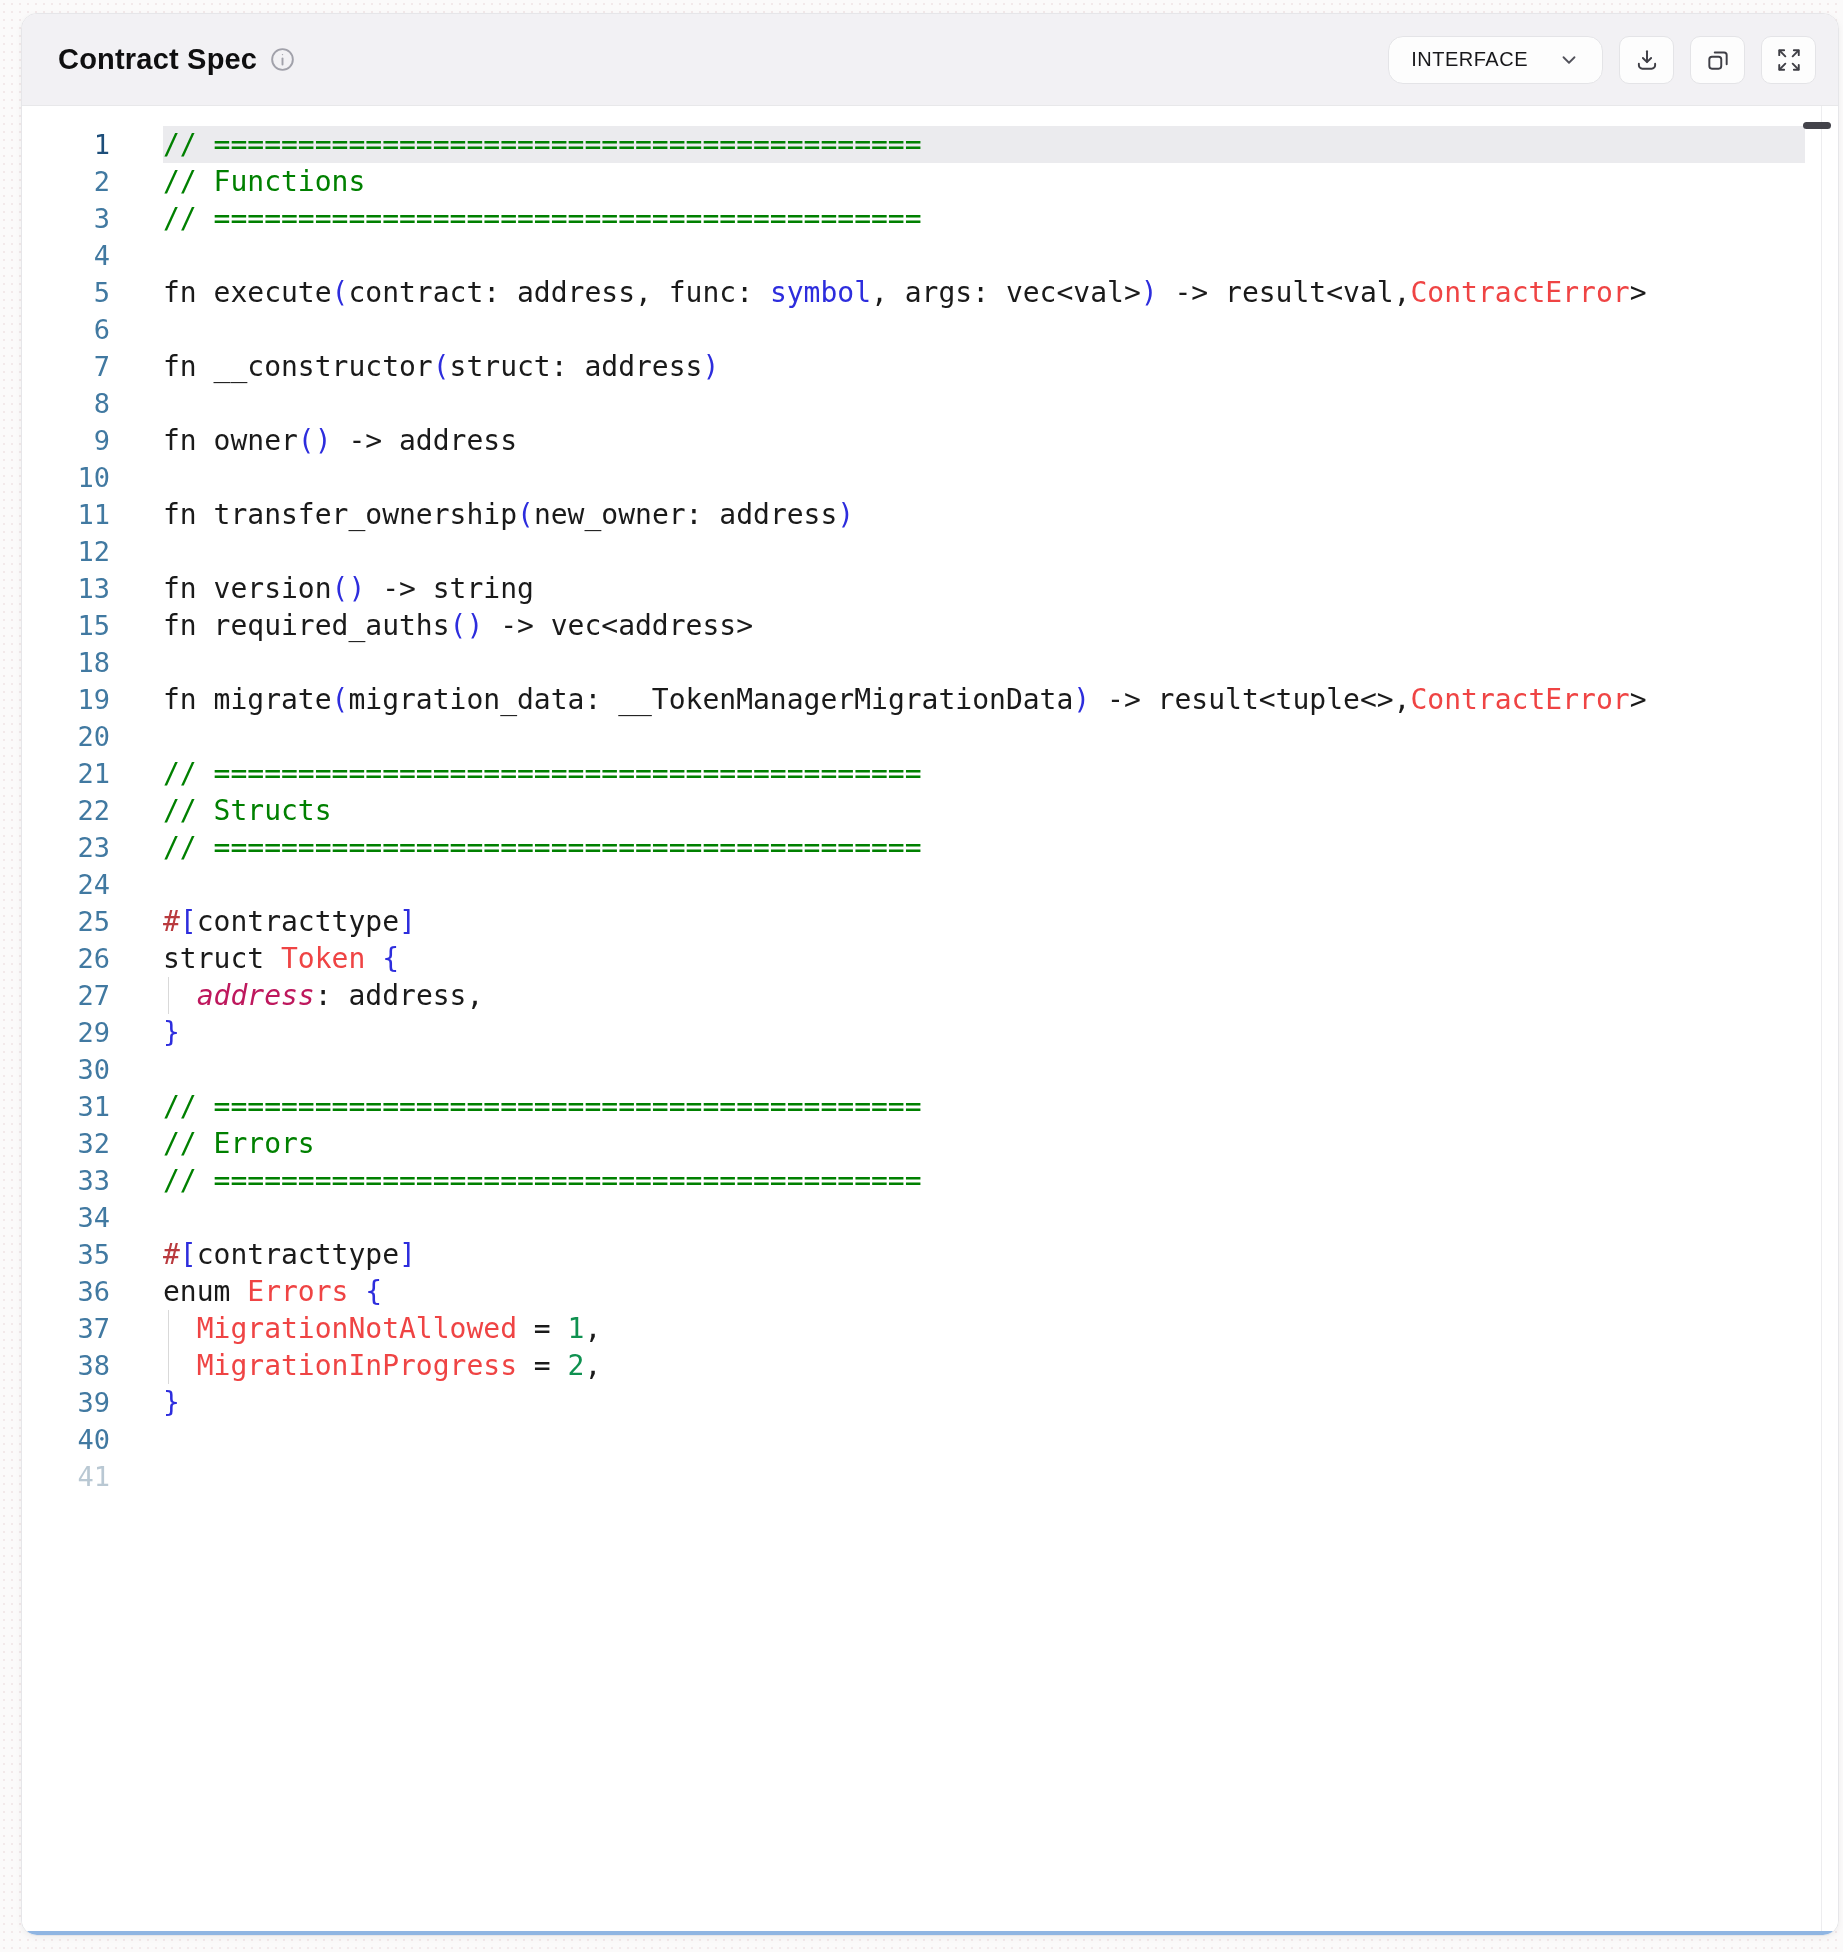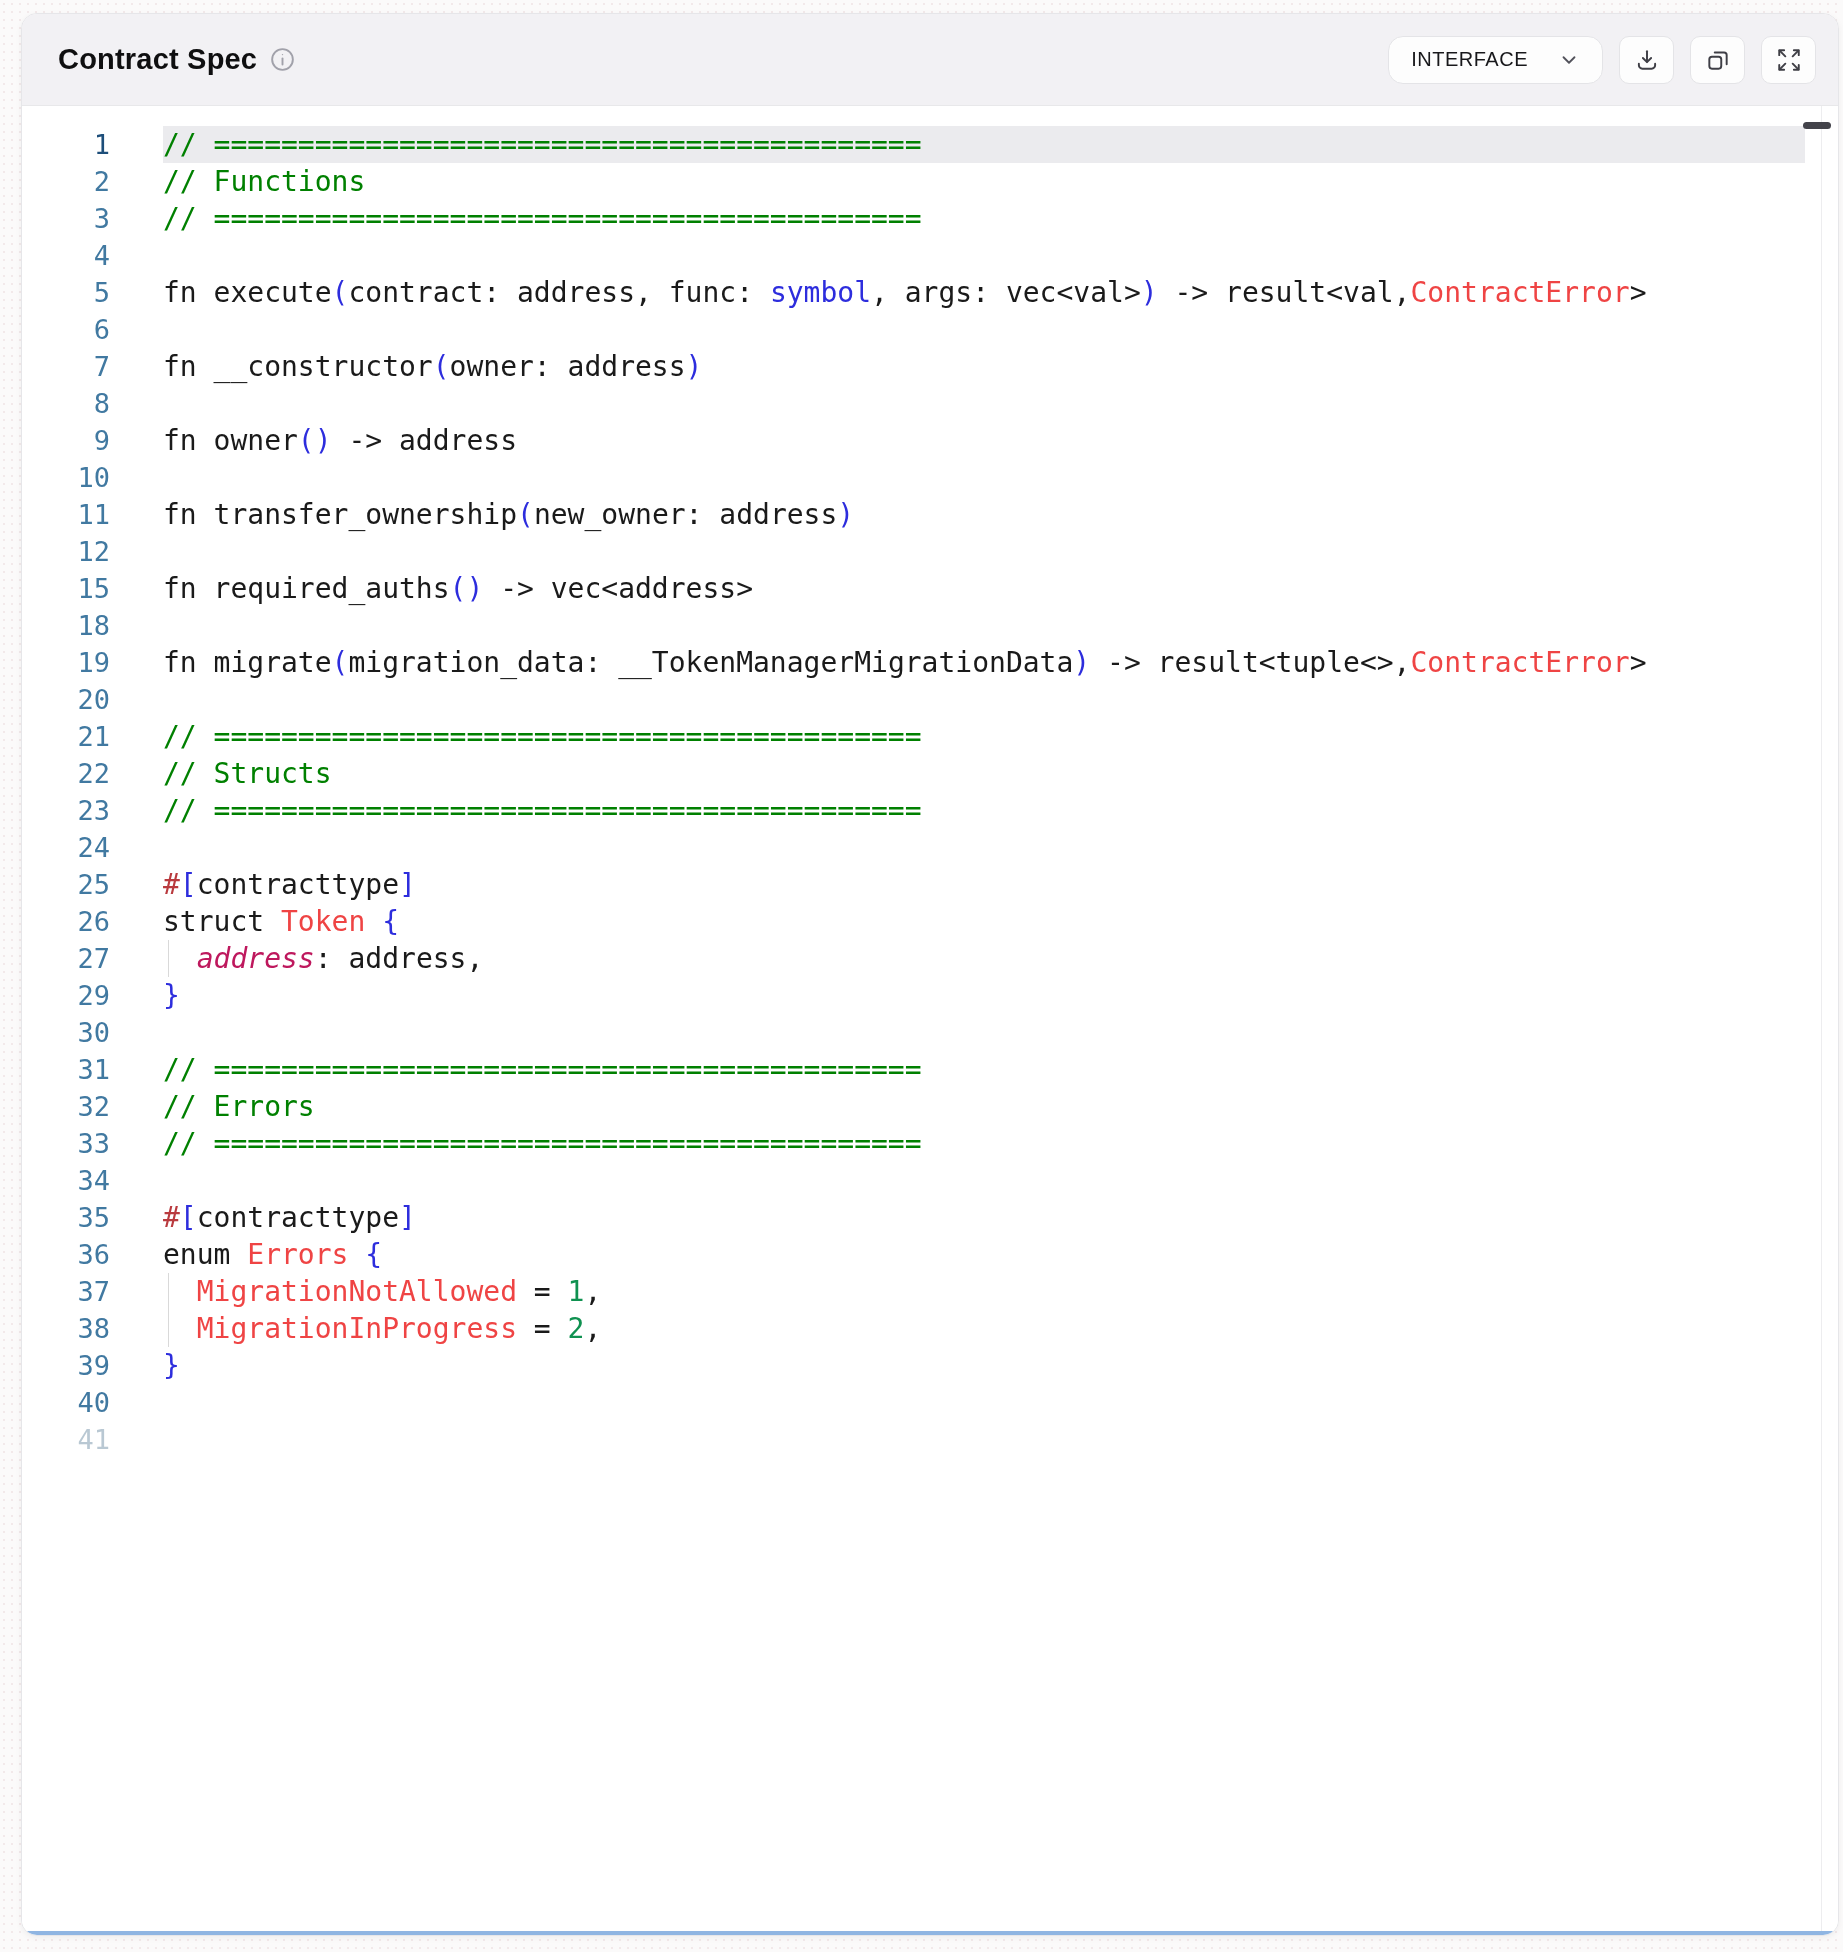--- a/index.html
+++ b/index.html
@@ -141,26 +141,27 @@
   </div>
 
   <div class="code-wrap">
     <div class="lines">
         <div class="line active"><span class="ln">1</span><span class="code"><span class="tok-c">// ==========================================</span></span></div>
         <div class="line"><span class="ln">2</span><span class="code"><span class="tok-c">// Functions</span></span></div>
         <div class="line"><span class="ln">3</span><span class="code"><span class="tok-c">// ==========================================</span></span></div>
         <div class="line"><span class="ln">4</span><span class="code"></span></div>
         <div class="line"><span class="ln">5</span><span class="code"><span class="tok-p">fn execute</span><span class="tok-b">(</span><span class="tok-p">contract: address, func: </span><span class="tok-b">symbol</span><span class="tok-p">, args: vec&lt;val&gt;</span><span class="tok-b">)</span><span class="tok-p"> -&gt; result&lt;val,</span><span class="tok-t">ContractError</span><span class="tok-p">&gt;</span></span></div>
         <div class="line"><span class="ln">6</span><span class="code"></span></div>
-        <div class="line"><span class="ln">7</span><span class="code"><span class="tok-p">fn __constructor</span><span class="tok-b">(</span><span class="tok-p">owner: address</span><span class="tok-b">)</span></span></div>
+        <div class="line"><span class="ln">7</span><span class="code"><span class="tok-p">fn __constructor</span><span class="tok-b">(</span><span class="tok-p">struct: address</span><span class="tok-b">)</span></span></div>
         <div class="line"><span class="ln">8</span><span class="code"></span></div>
         <div class="line"><span class="ln">9</span><span class="code"><span class="tok-p">fn owner</span><span class="tok-b">()</span><span class="tok-p"> -&gt; address</span></span></div>
         <div class="line"><span class="ln">10</span><span class="code"></span></div>
         <div class="line"><span class="ln">11</span><span class="code"><span class="tok-p">fn transfer_ownership</span><span class="tok-b">(</span><span class="tok-p">new_owner: address</span><span class="tok-b">)</span></span></div>
         <div class="line"><span class="ln">12</span><span class="code"></span></div>
+        <div class="line"><span class="ln">13</span><span class="code"><span class="tok-p">fn version</span><span class="tok-b">()</span><span class="tok-p"> -&gt; string</span></span></div>
         <div class="line"><span class="ln">15</span><span class="code"><span class="tok-p">fn required_auths</span><span class="tok-b">()</span><span class="tok-p"> -&gt; vec&lt;address&gt;</span></span></div>
         <div class="line"><span class="ln">18</span><span class="code"></span></div>
         <div class="line"><span class="ln">19</span><span class="code"><span class="tok-p">fn migrate</span><span class="tok-b">(</span><span class="tok-p">migration_data: __TokenManagerMigrationData</span><span class="tok-b">)</span><span class="tok-p"> -&gt; result&lt;tuple&lt;&gt;,</span><span class="tok-t">ContractError</span><span class="tok-p">&gt;</span></span></div>
         <div class="line"><span class="ln">20</span><span class="code"></span></div>
         <div class="line"><span class="ln">21</span><span class="code"><span class="tok-c">// ==========================================</span></span></div>
         <div class="line"><span class="ln">22</span><span class="code"><span class="tok-c">// Structs</span></span></div>
         <div class="line"><span class="ln">23</span><span class="code"><span class="tok-c">// ==========================================</span></span></div>
         <div class="line"><span class="ln">24</span><span class="code"></span></div>
         <div class="line"><span class="ln">25</span><span class="code"><span class="tok-r">#</span><span class="tok-b">[</span><span class="tok-p">contracttype</span><span class="tok-b">]</span></span></div>
         <div class="line"><span class="ln">26</span><span class="code"><span class="tok-p">struct </span><span class="tok-t">Token</span><span class="tok-p"> </span><span class="tok-b">{</span></span></div>

